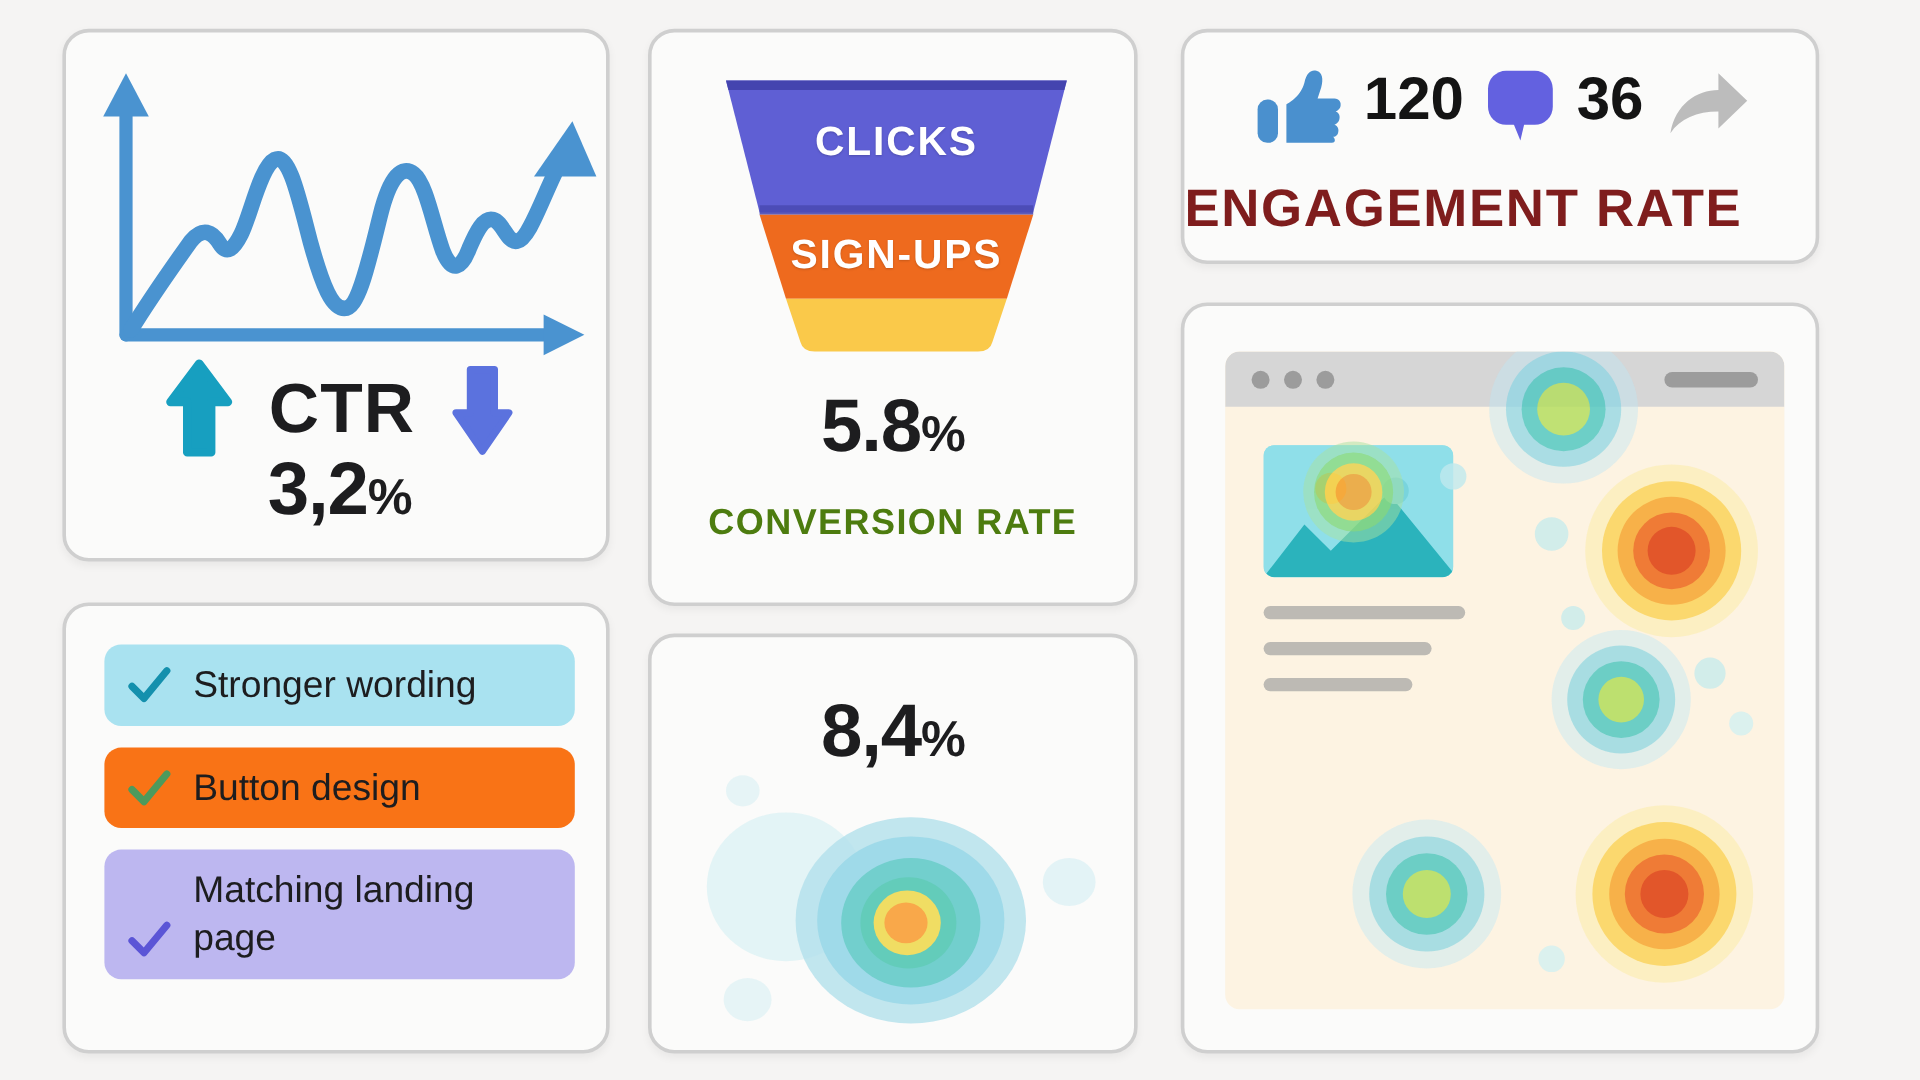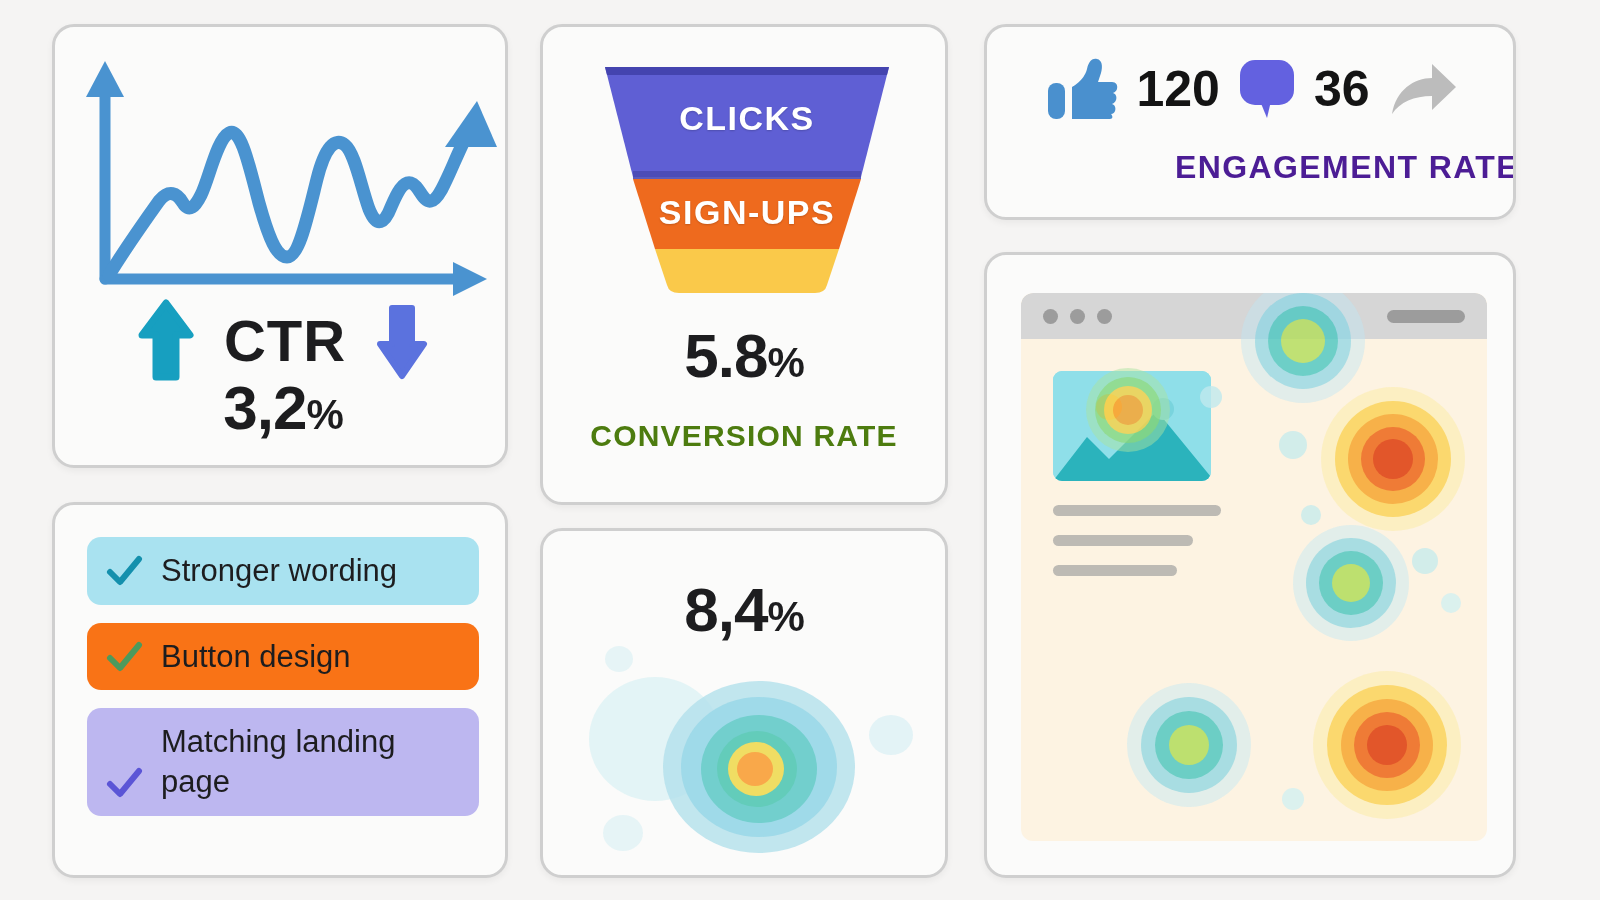--- a/index.html
+++ b/index.html
@@ -61,26 +61,26 @@
   .big-stat .pct { font-size: 42px; }
   .cap-label {
     position: absolute; left: 0; width: 100%; text-align: center;
     font-size: 30px; font-weight: bold; color: #4d7c0f; letter-spacing: 1.2px;
   }
 
   
   #card-engagement { left: 984px; top: 24px; width: 532px; height: 196px; }
   .eng-row {
     position: absolute; left: 0; top: 30px; width: 532px;
-    display: flex; align-items: center; justify-content: center; gap: 18px;
+    display: flex; align-items: flex-start; justify-content: center; gap: 18px;
   }
   .eng-num { font-size: 50px; font-weight: bold; color: #141414; line-height: 1; }
   .eng-cap {
-    position: absolute; left: 0; top: 122px; width: 532px; text-align: right;
-    font-size: 32px; font-weight: bold; color: #4c1d95; letter-spacing: 1.4px;
+    position: absolute; left: 0; top: 122px; width: 532px; text-align: left;
+    font-size: 44px; font-weight: bold; color: #7f1d1d; letter-spacing: 1.4px;
   }
 
   
   #card-checklist { left: 52px; top: 502px; width: 456px; height: 376px; padding-left: 48px; }
   .check-list { position: absolute; left: 32px; top: 32px; width: 392px; }
   .check-item {
     display: flex; align-items: center; gap: 18px;
     border-radius: 14px; padding: 14px 18px; margin-bottom: 18px;
     box-sizing: border-box;
   }

